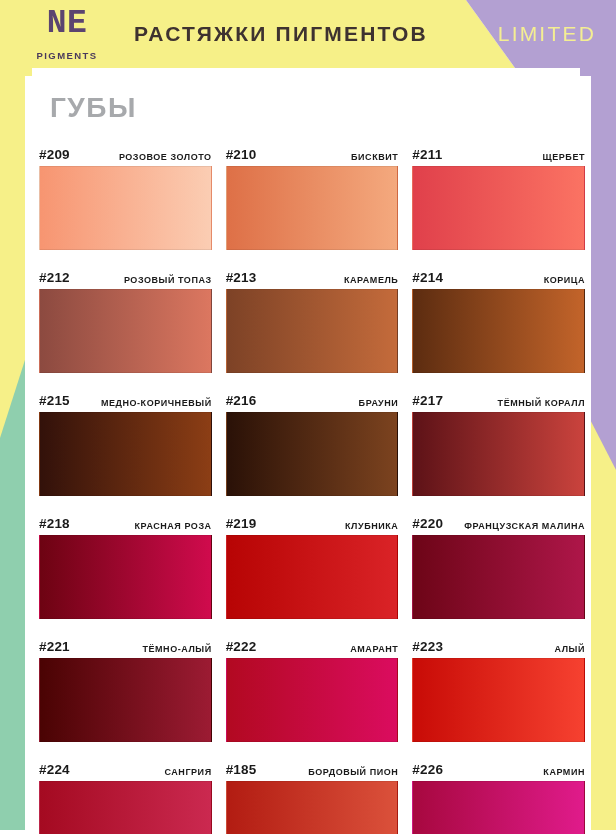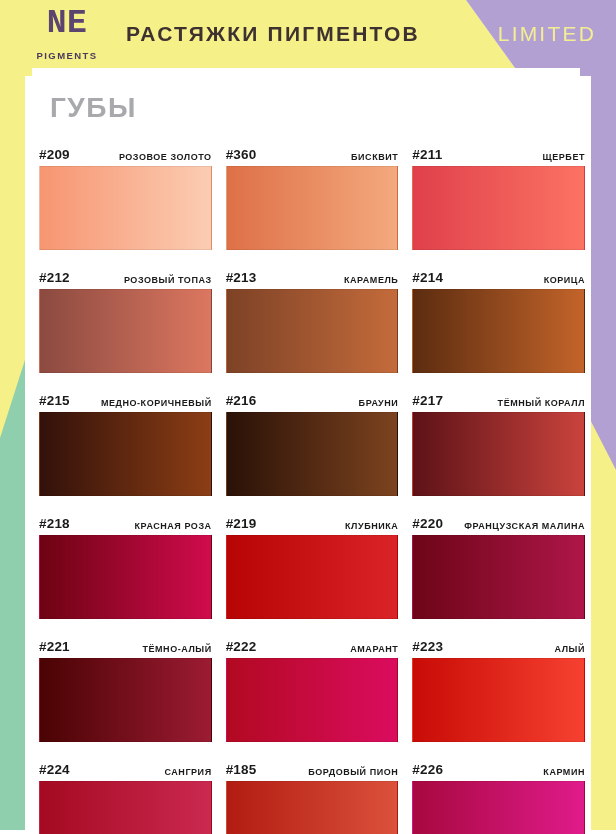--- a/index.html
+++ b/index.html
@@ -102,21 +102,21 @@
     font-family: Liberation Mono, monospace;
   }
   .logo-sub {
     margin-top: 11px;
     font-size: 9.5px;
     font-weight: 700;
     letter-spacing: 1.4px;
     color: #4A3A5C;
   }
   .header-title {
-    margin-left: 16px;
+    margin-left: 24px;
     font-size: 21px;
     font-weight: 700;
     letter-spacing: 2.2px;
     color: #3E3230;
     white-space: nowrap;
     pointer-events: auto;
   }
   .header-limited {
     position: absolute;
     right: 20px;
@@ -223,21 +223,21 @@
     <div class="grid">
         <div class="cell">
           <div class="cell-head">
             <div class="cell-code">#209</div>
             <div class="cell-name">РОЗОВОЕ ЗОЛОТО</div>
           </div>
           <div class="swatch" style="background: linear-gradient(to right, rgb(247, 149, 113) 0%, rgb(251, 205, 179) 100%);"></div>
         </div>
         <div class="cell">
           <div class="cell-head">
-            <div class="cell-code">#360</div>
+            <div class="cell-code">#210</div>
             <div class="cell-name">БИСКВИТ</div>
           </div>
           <div class="swatch" style="background: linear-gradient(to right, rgb(222, 112, 71) 0%, rgb(244, 169, 126) 100%);"></div>
         </div>
         <div class="cell">
           <div class="cell-head">
             <div class="cell-code">#211</div>
             <div class="cell-name">ЩЕРБЕТ</div>
           </div>
           <div class="swatch" style="background: linear-gradient(to right, rgb(224, 64, 75) 0%, rgb(251, 115, 99) 100%);"></div>

